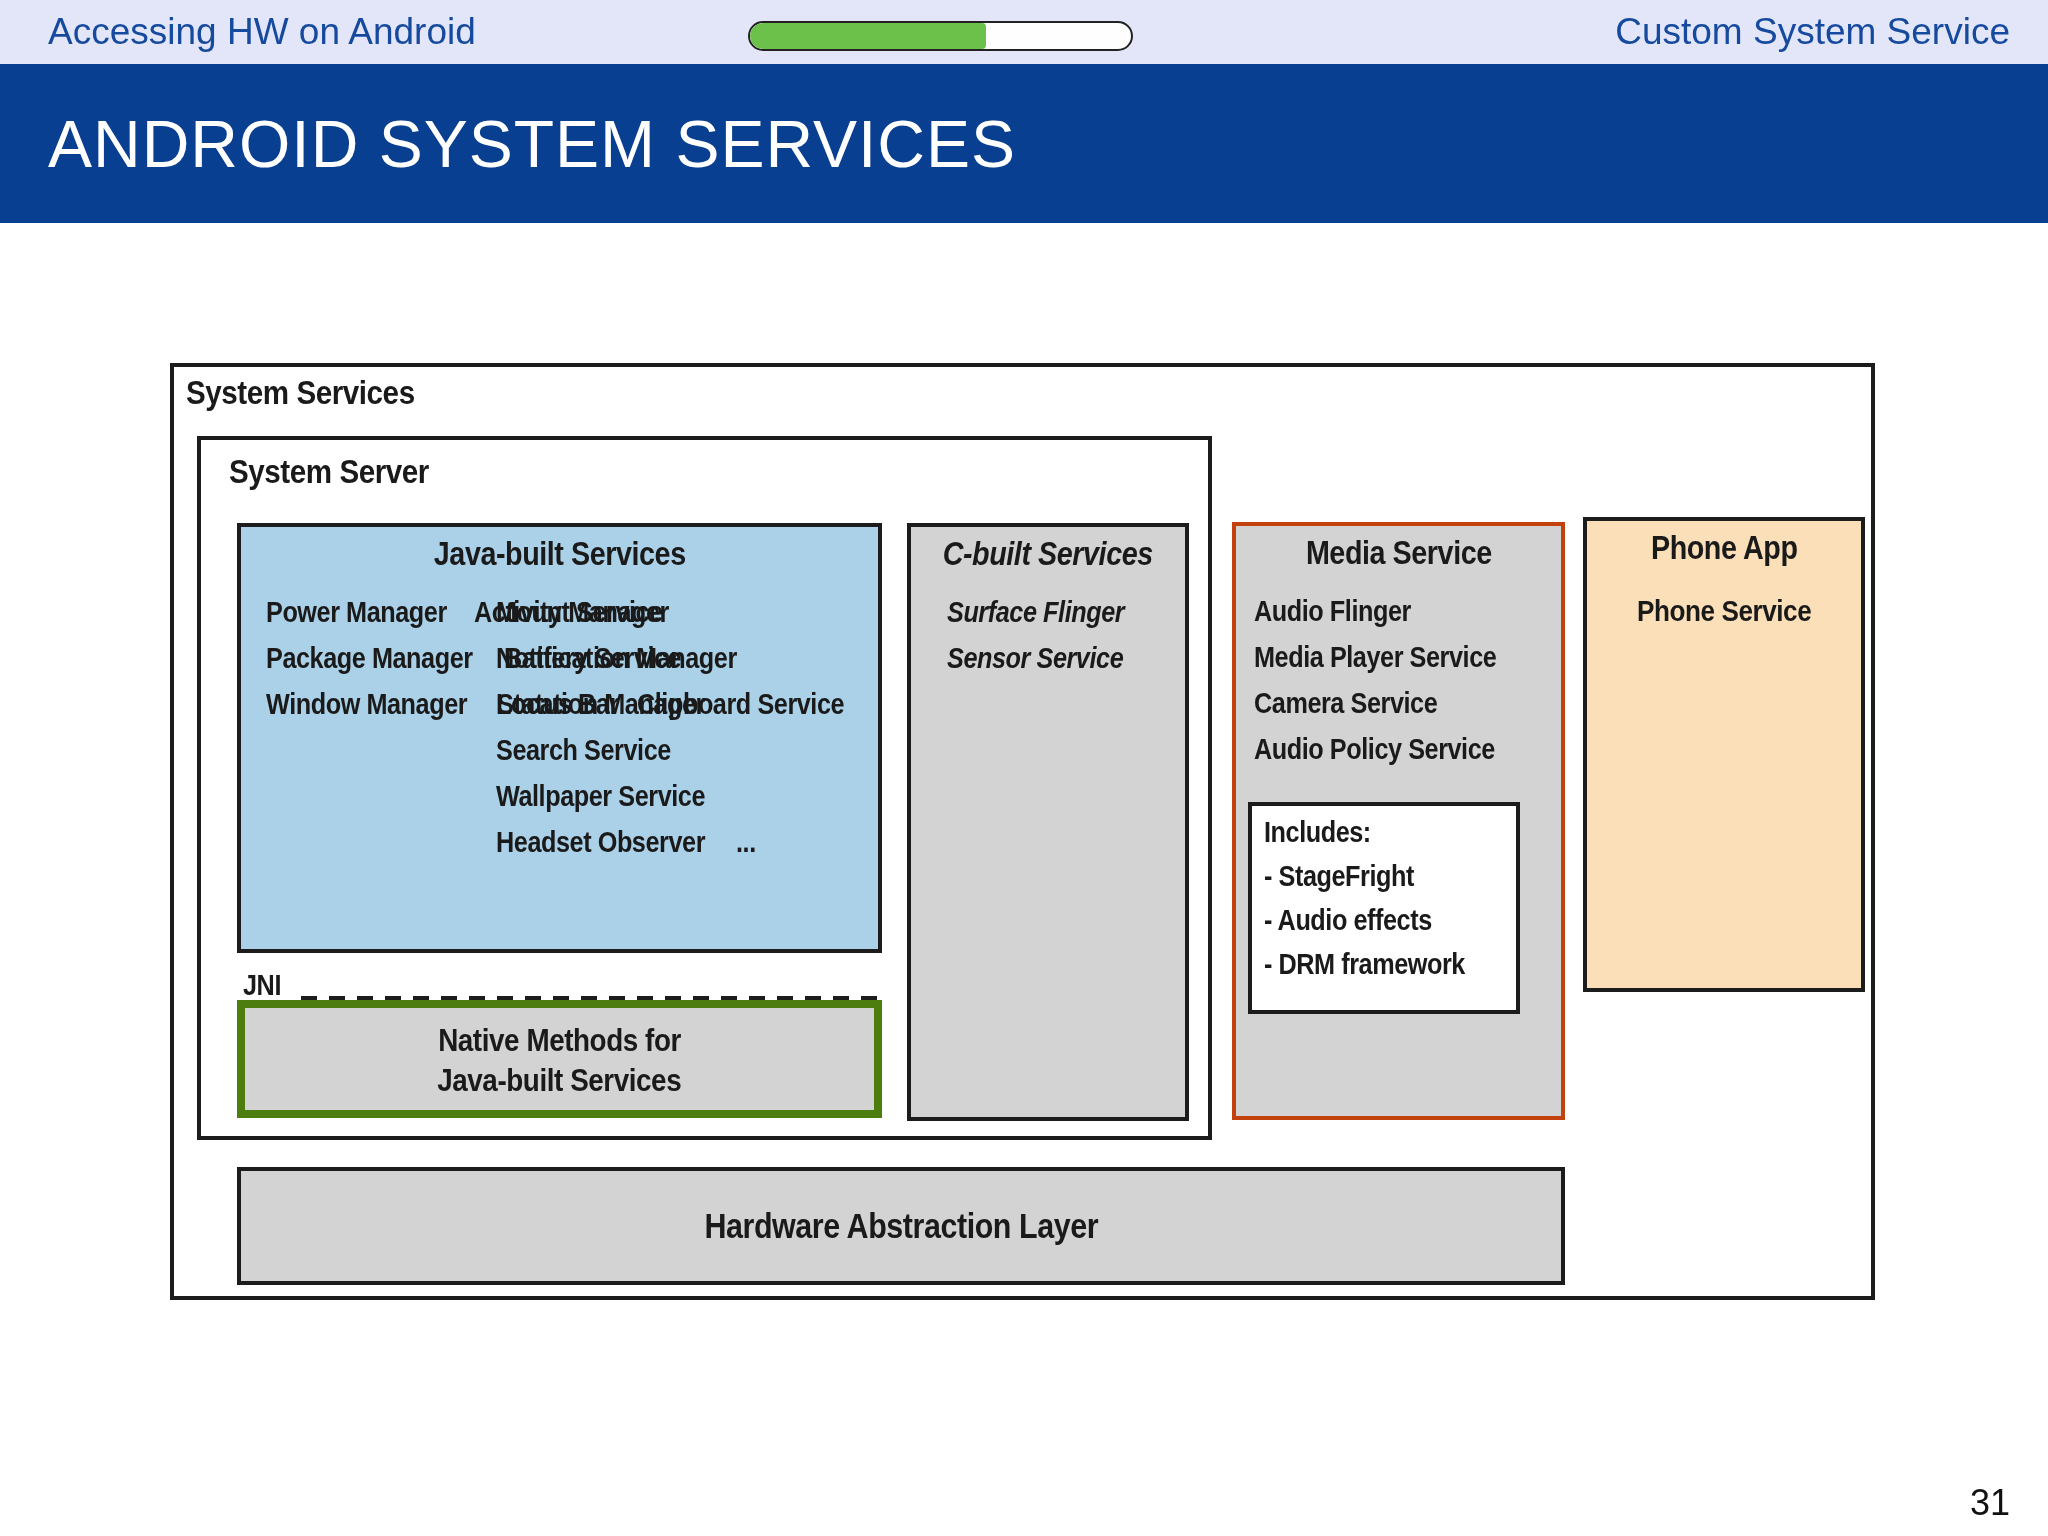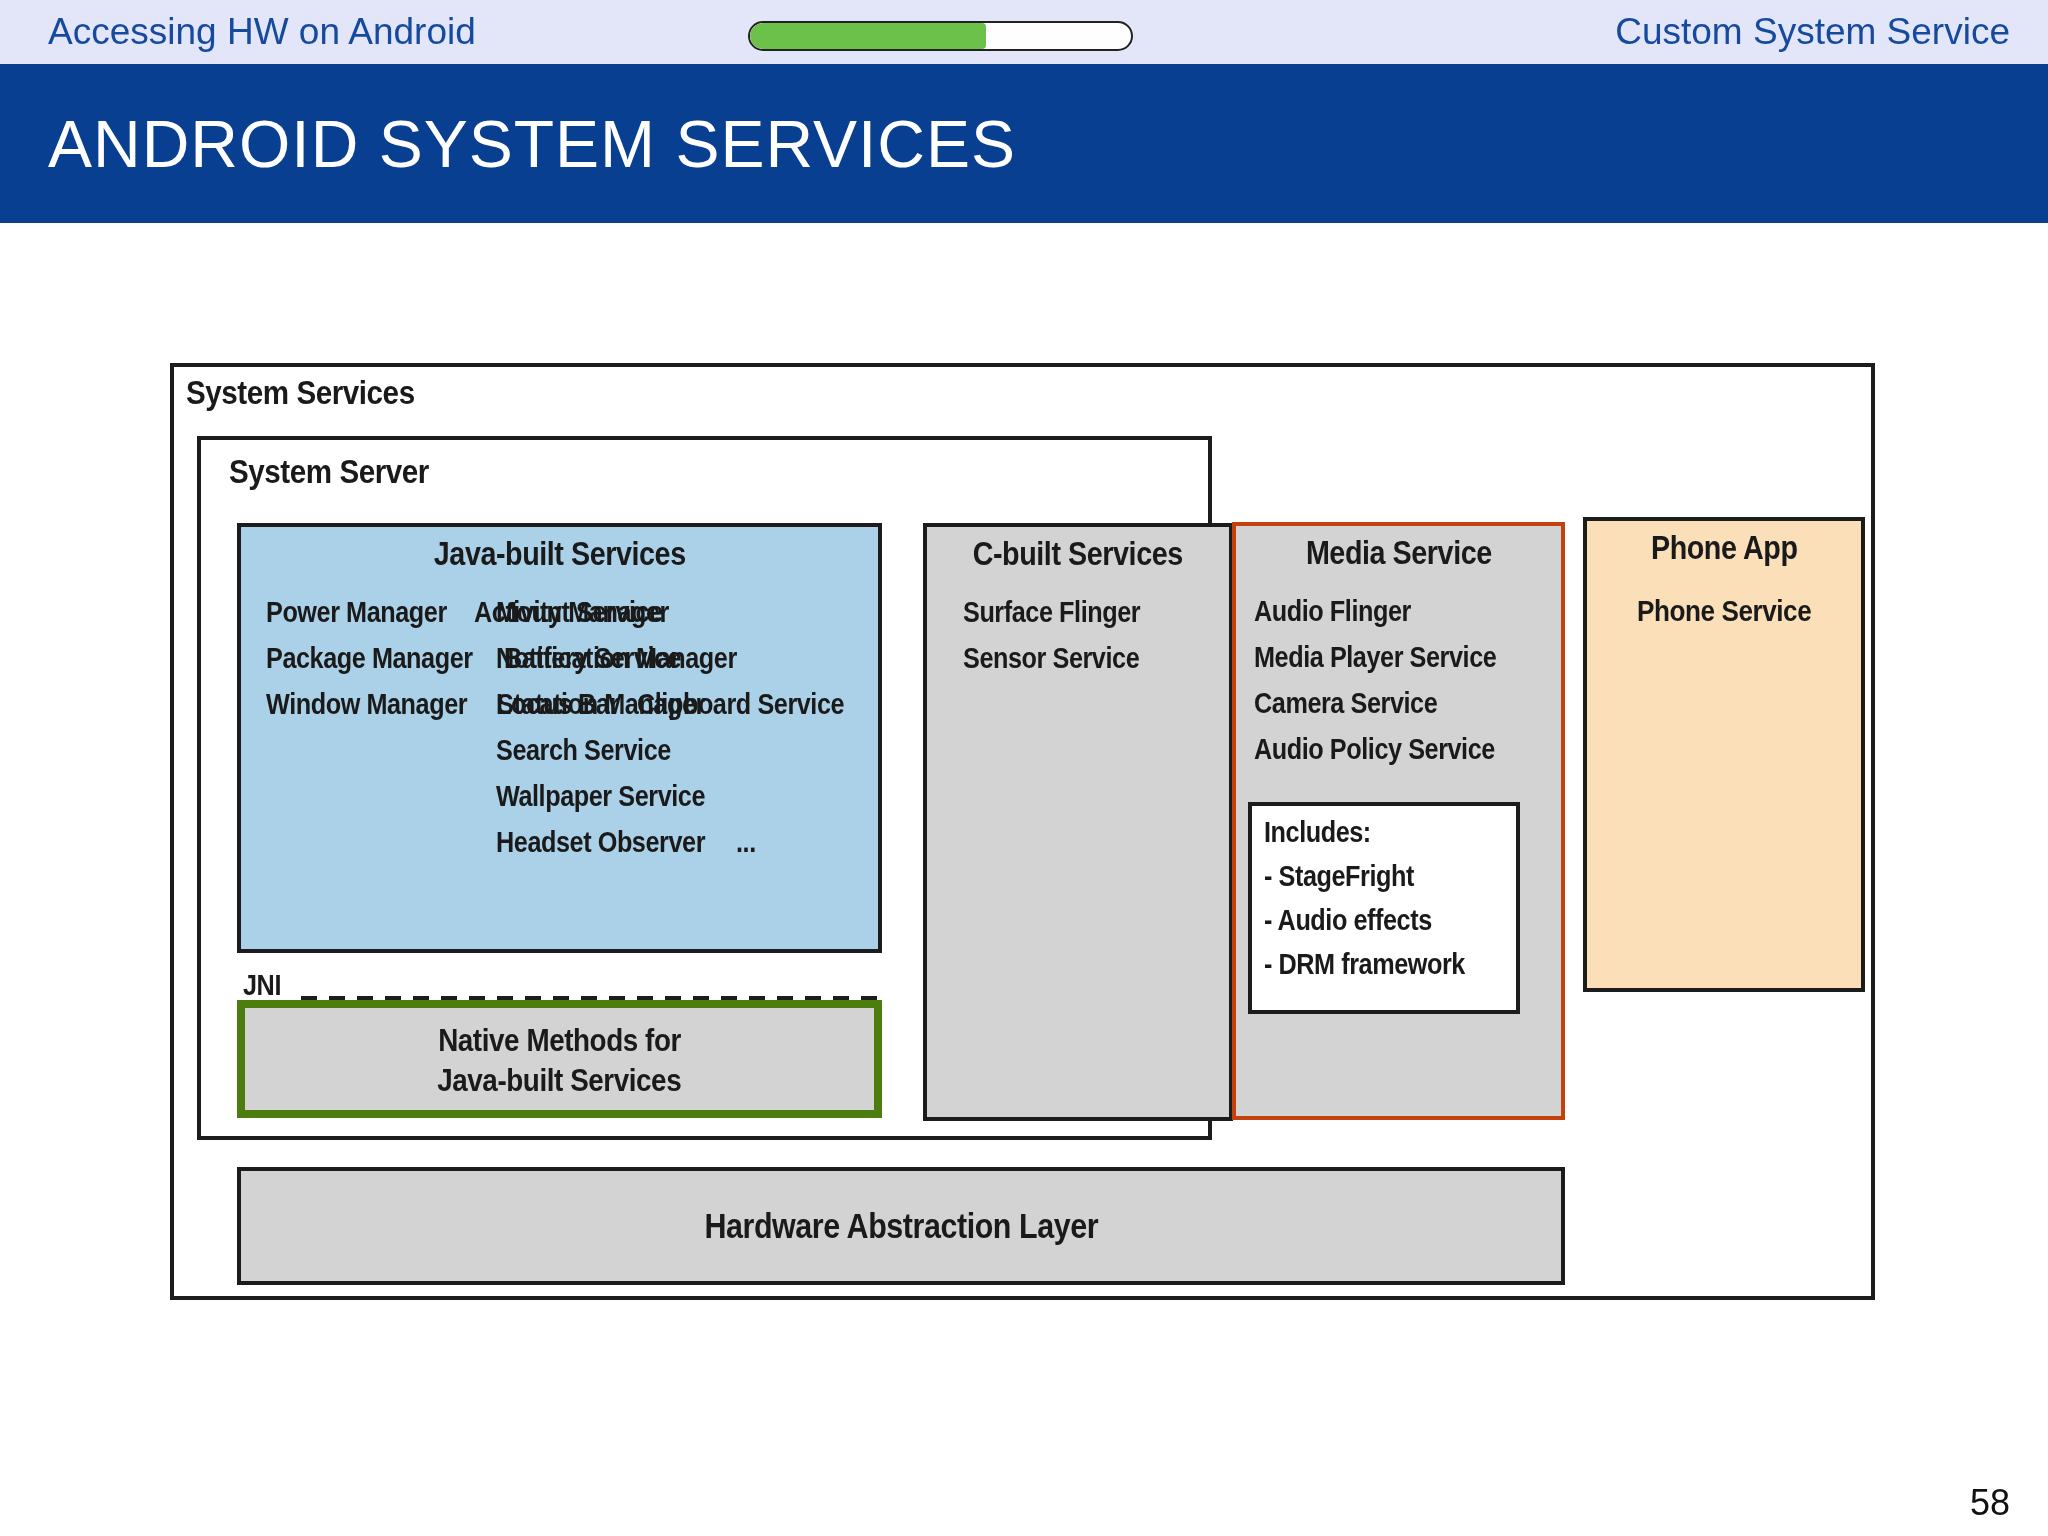--- a/index.html
+++ b/index.html
@@ -84,22 +84,22 @@
   }
 
   .native-box{
     position:absolute;left:36px;top:560px;width:645px;height:118px;
     border:8px solid #4d7c0f;background:#d3d3d3;box-sizing:border-box;
     text-align:center;padding-top:12px;
   }
   .nm-line{font-size:32px;font-weight:700;line-height:40px;white-space:nowrap;}
 
   .c-box{
-    position:absolute;left:722px;top:83px;width:310px;height:598px;
-    border:4px solid #1c1c1c;background:#d3d3d3;box-sizing:border-box;
+    position:absolute;left:706px;top:83px;width:282px;height:598px;
+    border:4px solid #1c1c1c;background:#d3d3d3;box-sizing:border-box;font-style:italic;
   }
   .c-box .list{position:absolute;left:36px;top:62px;}
 
   .media-box{
     position:absolute;left:1058px;top:155px;width:333px;height:598px;
     border:4px solid #c2410c;background:#d3d3d3;box-sizing:border-box;
   }
   .media-box .list{position:absolute;left:18px;top:62px;}
   .includes-box{
     position:absolute;left:12px;top:276px;width:272px;height:212px;
@@ -183,14 +183,14 @@
     <div class="phone-box">
       <div class="box-title"><span class="cond-c">Phone App</span></div>
       <div class="phone-item"><span class="cond-c">Phone Service</span></div>
     </div>
 
     <div class="hal-box">
       <span class="cond-c">Hardware Abstraction Layer</span>
     </div>
   </div>
 
-  <div class="page-num">58</div>
+  <div class="page-num">31</div>
 </div>
 
 </body></html>

